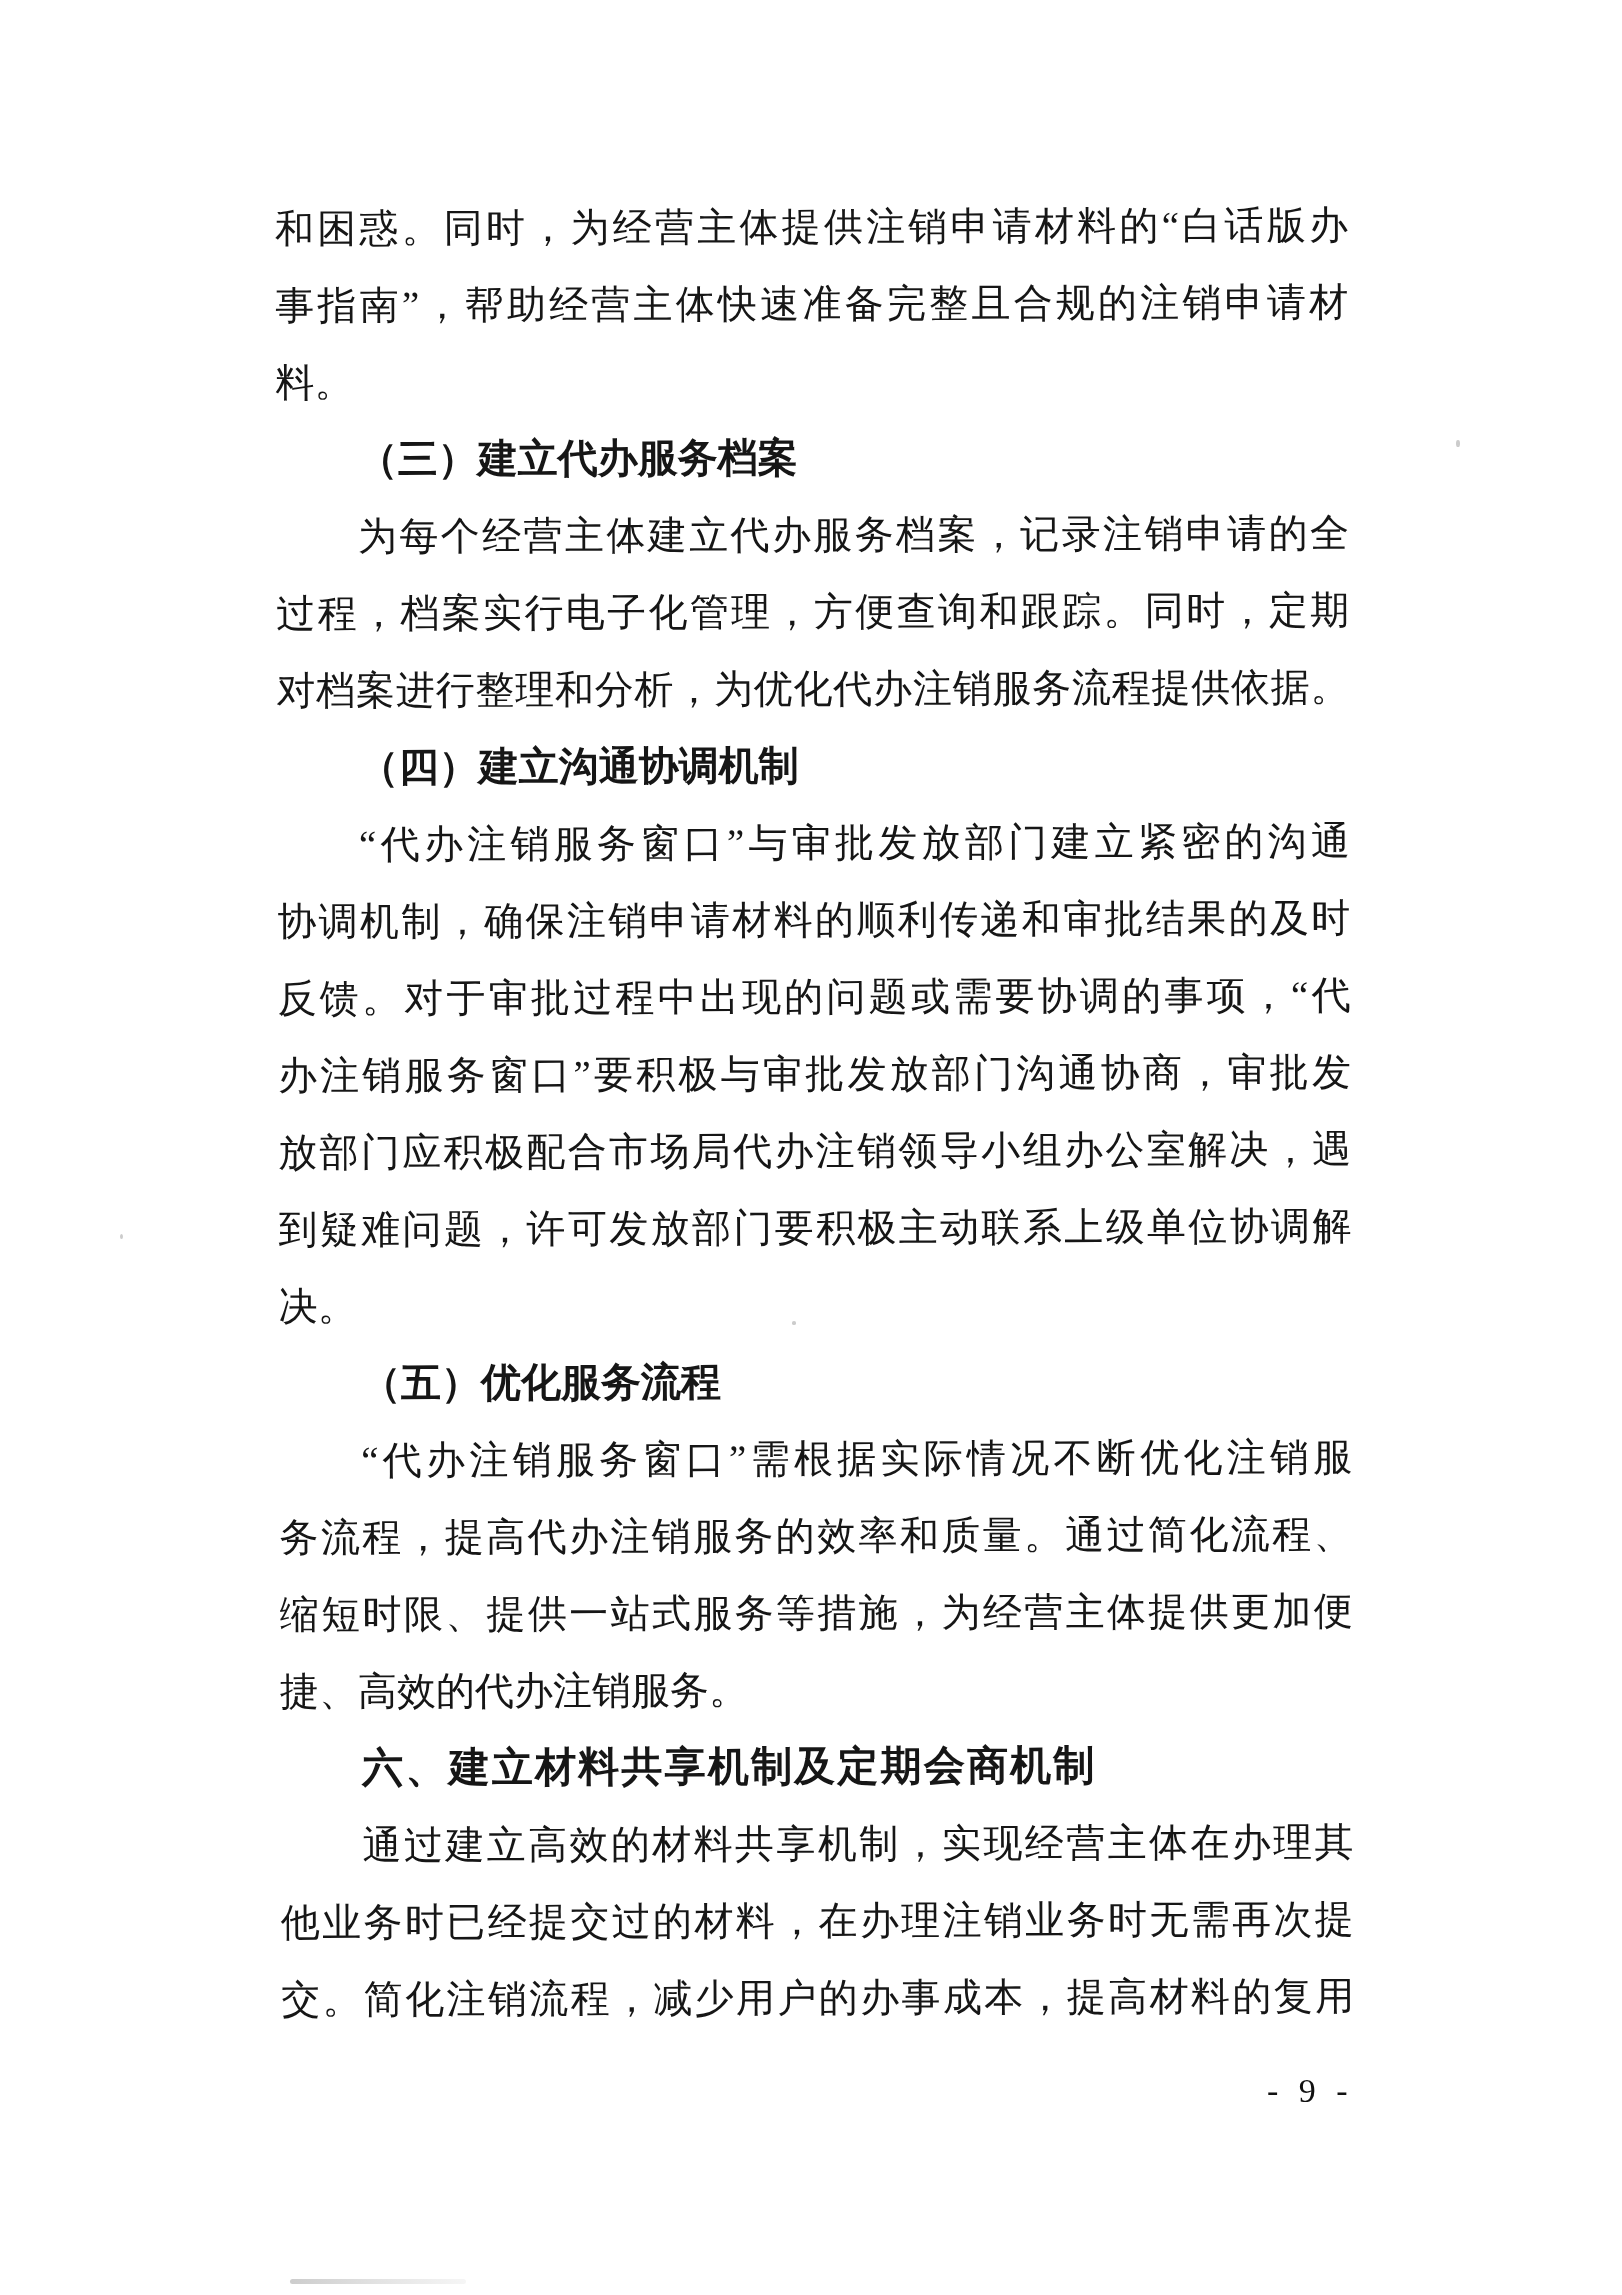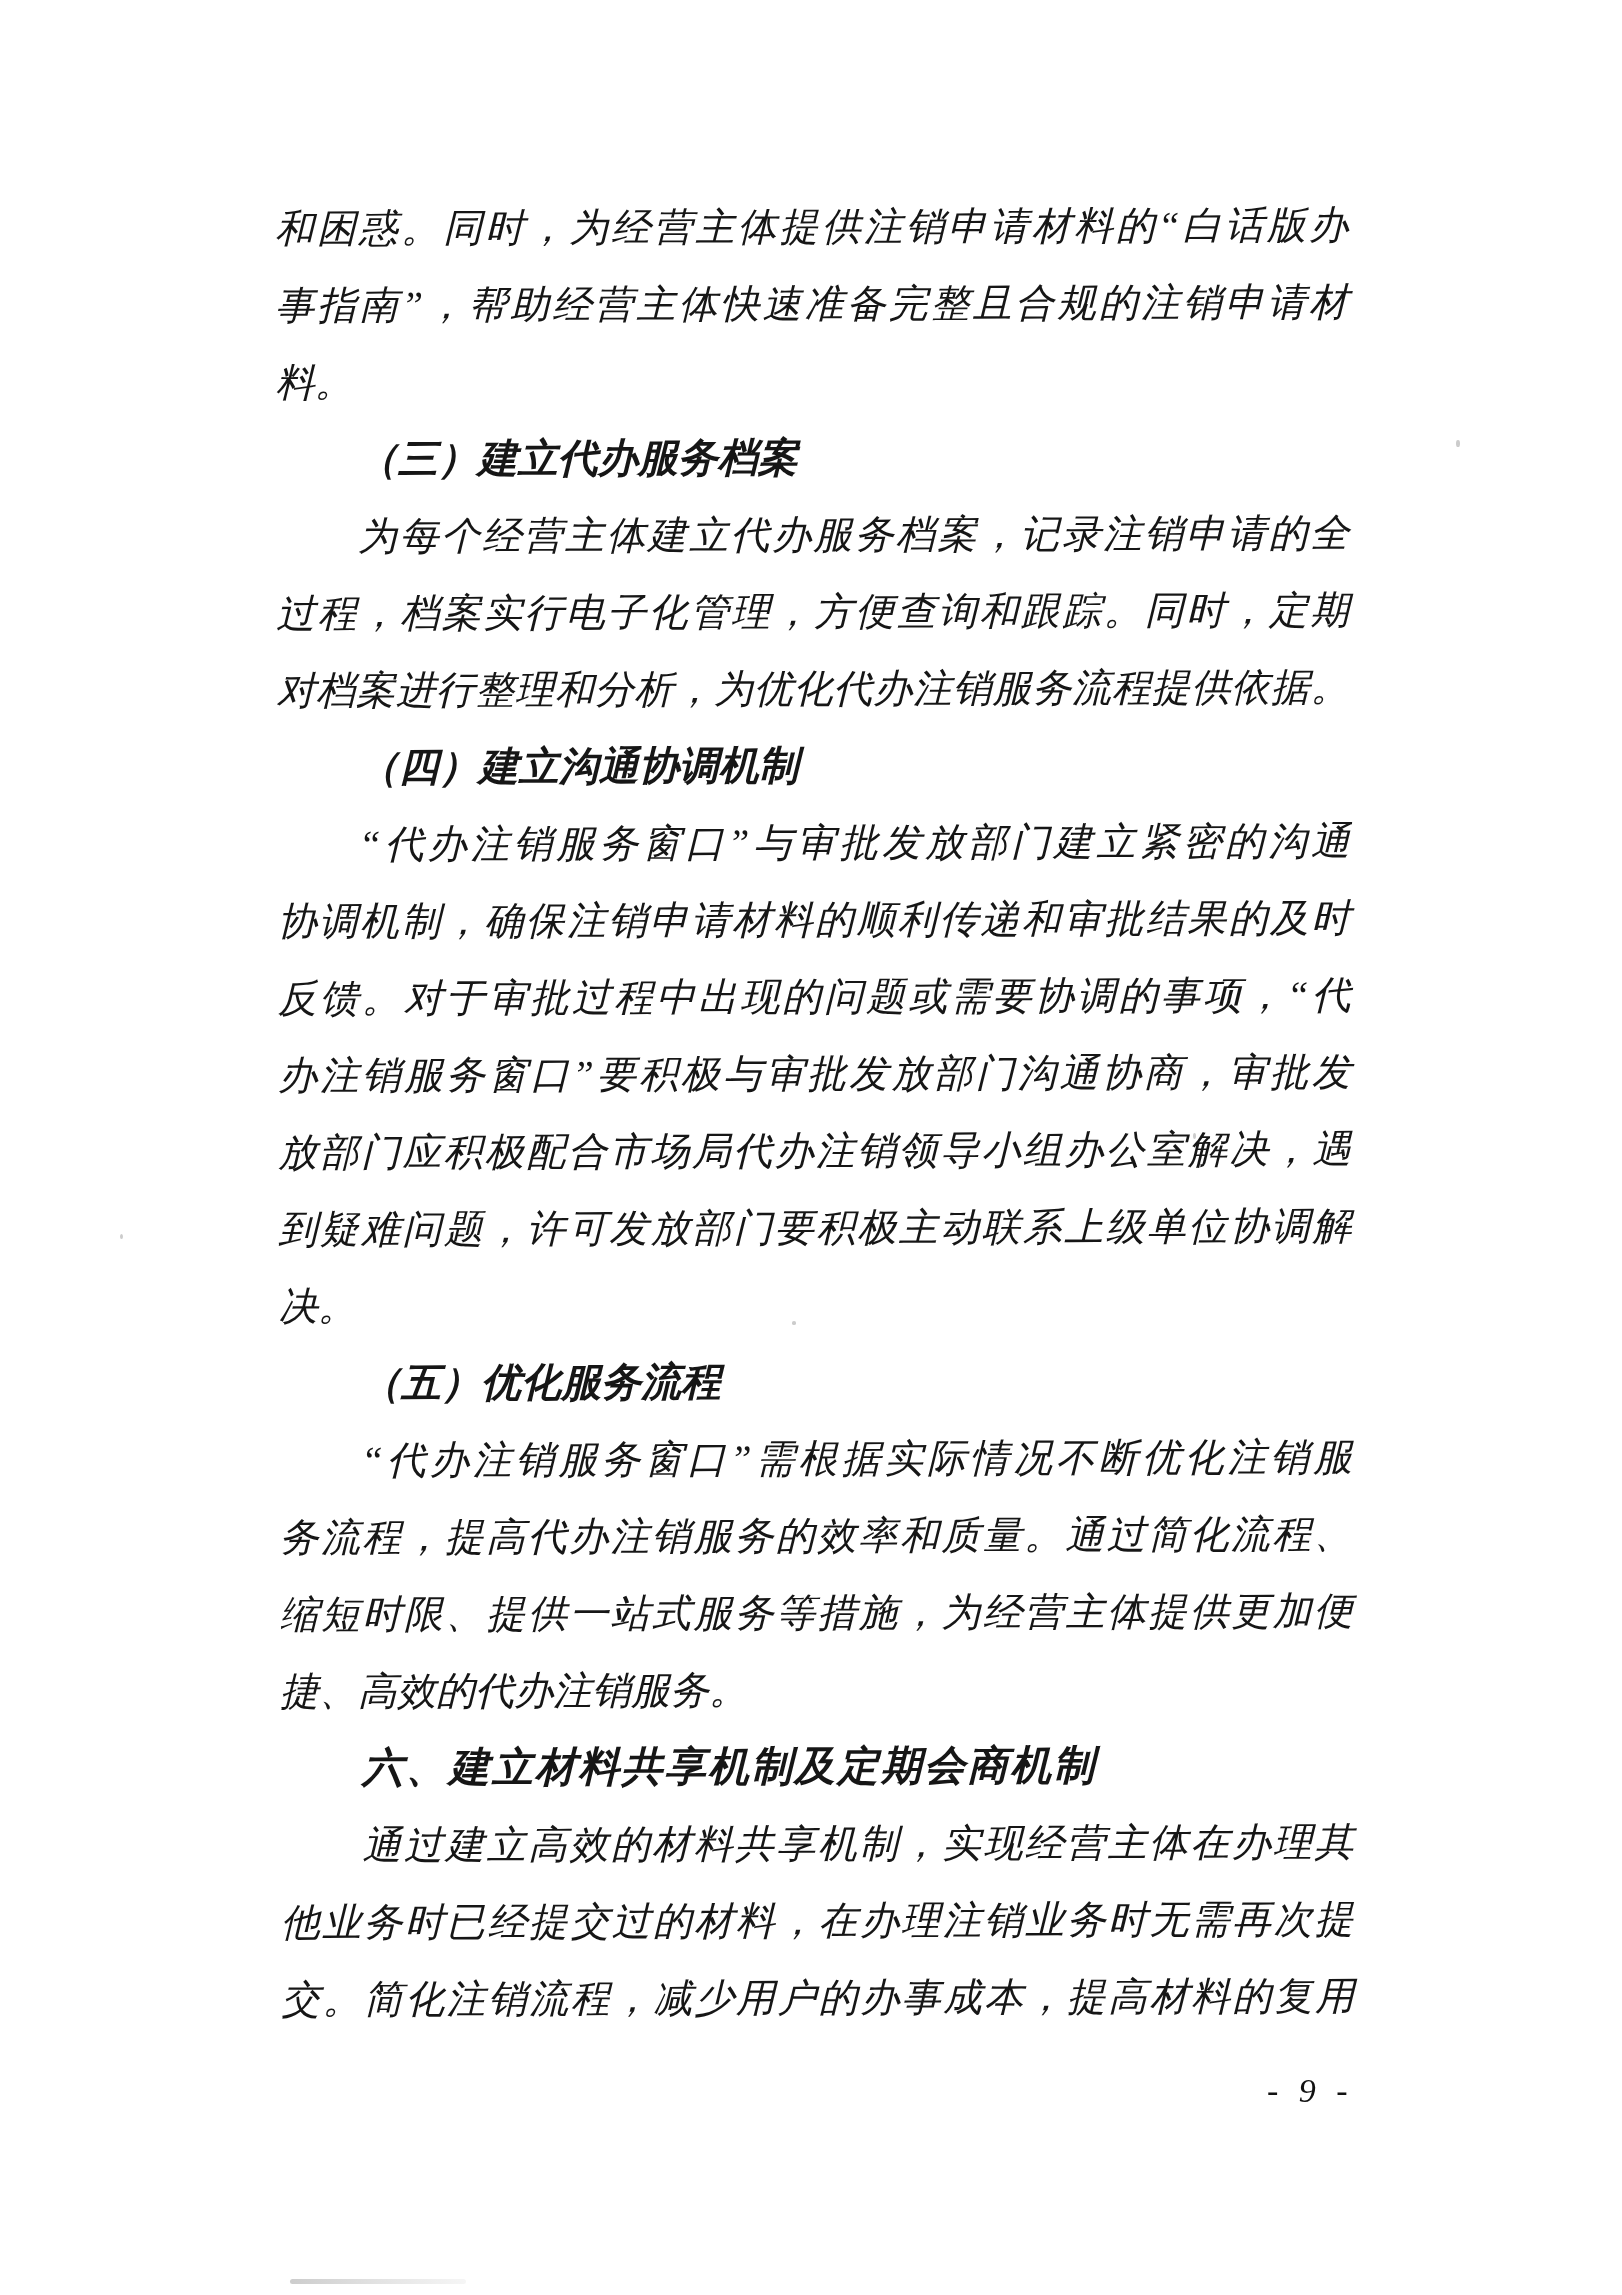--- a/index.html
+++ b/index.html
@@ -4,21 +4,20 @@
 <style>
   html,body { margin:0; padding:0; background:#e8e8e8; }
   .page {
     position:relative;
     width:1622px; height:2295px;
     margin:0 auto;
     background:#ffffff;
     overflow:hidden;
     font-family:"Liberation Serif","DejaVu Serif",serif;
     color:#161616;
-    font-style:italic;
   }
   .text-block {
     position:absolute;
     left:278px; top:188px; width:1073px;
     transform:rotate(-0.2deg);
     transform-origin:50% 50%;
   }
   .line {
     height:77px;
     line-height:77px;

